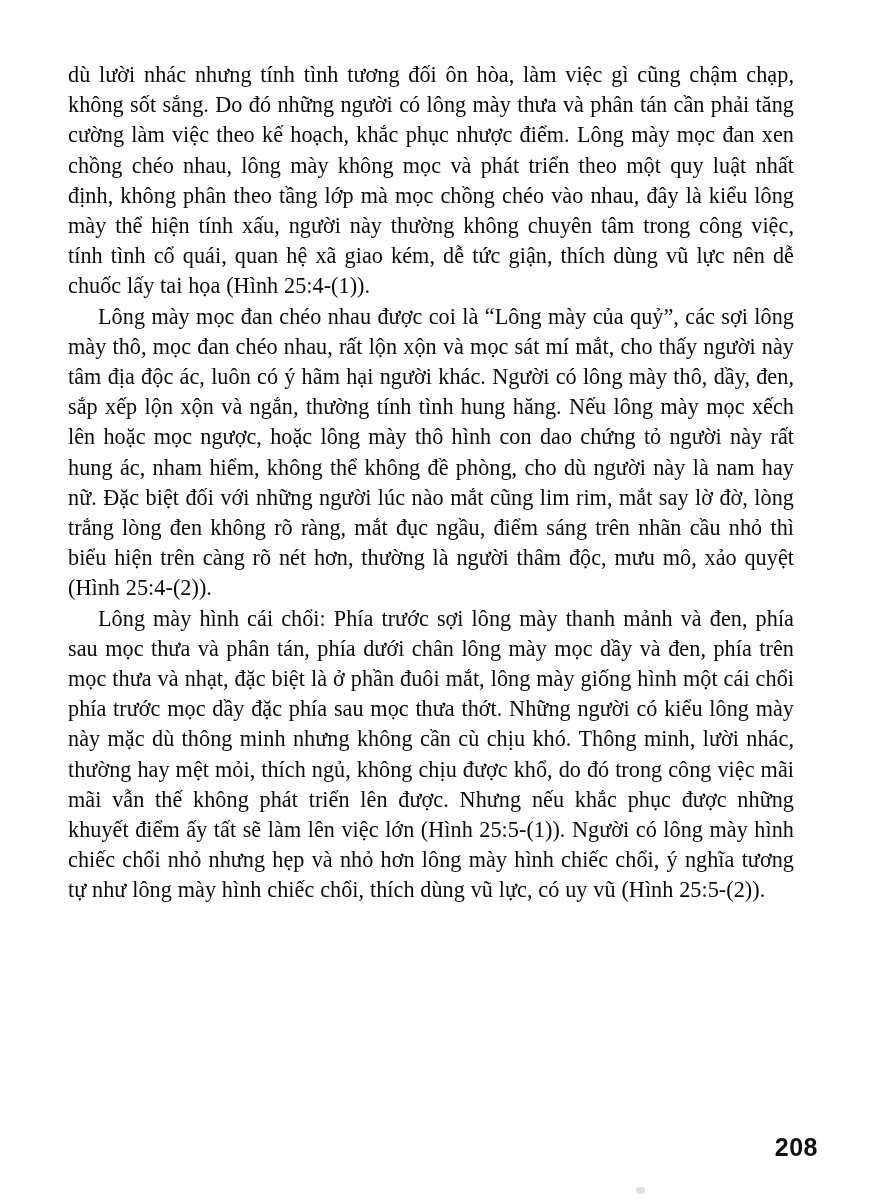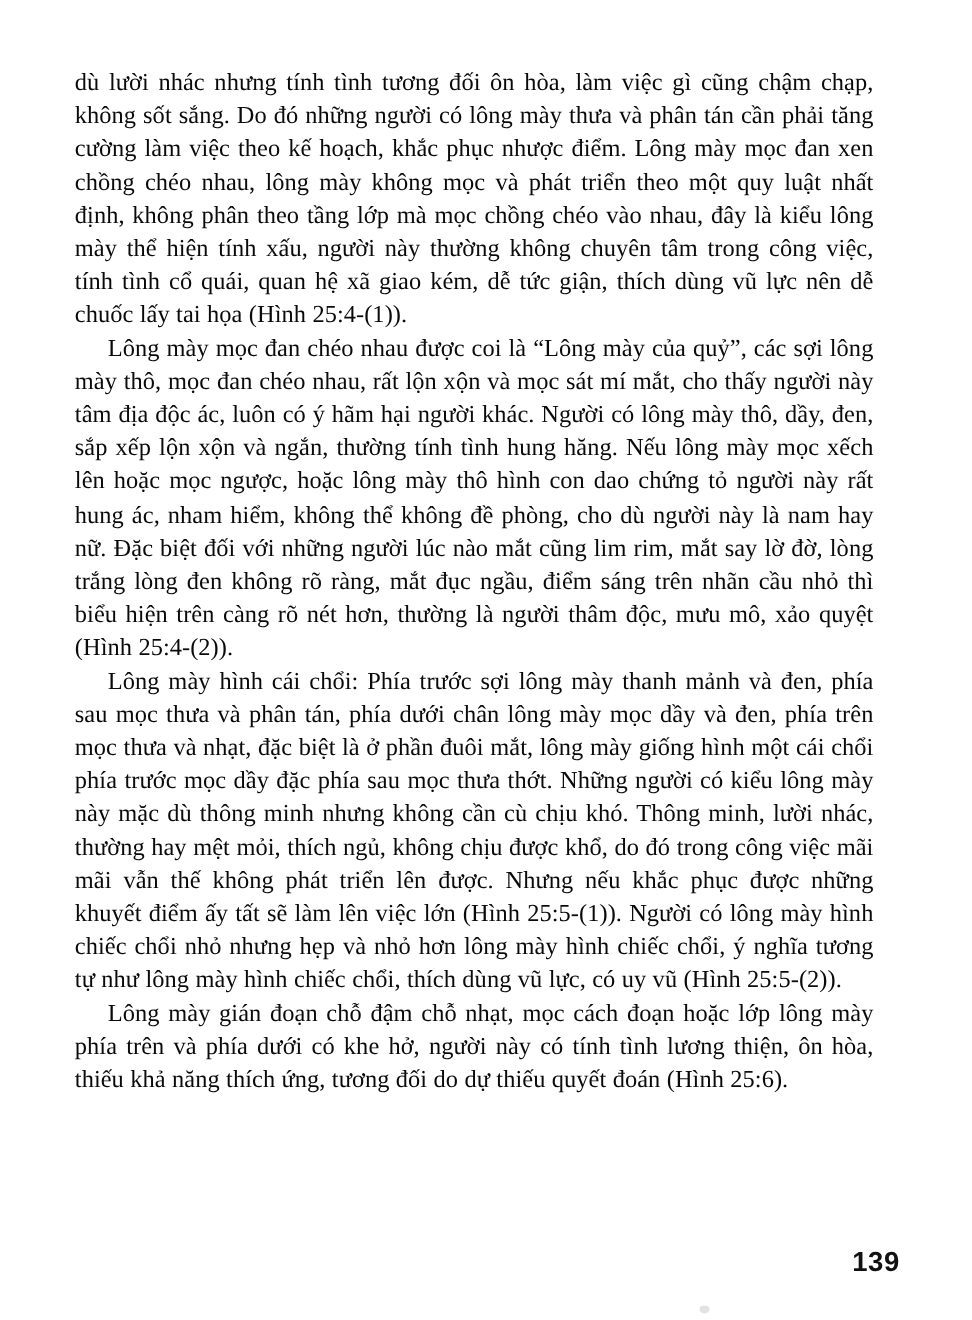--- a/index.html
+++ b/index.html
@@ -69,20 +69,19 @@
 </style>
 </head>
 <body>
 
 <div class="page">
 
   <div class="text-column">
     <p class="para first">dù lười nhác nhưng tính tình tương đối ôn hòa, làm việc gì cũng chậm chạp, không sốt sắng. Do đó những người có lông mày thưa và phân tán cần phải tăng cường làm việc theo kế hoạch, khắc phục nhược điểm. Lông mày mọc đan xen chồng chéo nhau, lông mày không mọc và phát triển theo một quy luật nhất định, không phân theo tầng lớp mà mọc chồng chéo vào nhau, đây là kiểu lông mày thể hiện tính xấu, người này thường không chuyên tâm trong công việc, tính tình cổ quái, quan hệ xã giao kém, dễ tức giận, thích dùng vũ lực nên dễ chuốc lấy tai họa (Hình 25:4-(1)).</p>
     <p class="para">Lông mày mọc đan chéo nhau được coi là “Lông mày của quỷ”, các sợi lông mày thô, mọc đan chéo nhau, rất lộn xộn và mọc sát mí mắt, cho thấy người này tâm địa độc ác, luôn có ý hãm hại người khác. Người có lông mày thô, dầy, đen, sắp xếp lộn xộn và ngắn, thường tính tình hung hăng. Nếu lông mày mọc xếch lên hoặc mọc ngược, hoặc lông mày thô hình con dao chứng tỏ người này rất hung ác, nham hiểm, không thể không đề phòng, cho dù người này là nam hay nữ. Đặc biệt đối với những người lúc nào mắt cũng lim rim, mắt say lờ đờ, lòng trắng lòng đen không rõ ràng, mắt đục ngầu, điểm sáng trên nhãn cầu nhỏ thì biểu hiện trên càng rõ nét hơn, thường là người thâm độc, mưu mô, xảo quyệt (Hình 25:4-(2)).</p>
     <p class="para">Lông mày hình cái chổi: Phía trước sợi lông mày thanh mảnh và đen, phía sau mọc thưa và phân tán, phía dưới chân lông mày mọc dầy và đen, phía trên mọc thưa và nhạt, đặc biệt là ở phần đuôi mắt, lông mày giống hình một cái chổi phía trước mọc dầy đặc phía sau mọc thưa thớt. Những người có kiểu lông mày này mặc dù thông minh nhưng không cần cù chịu khó. Thông minh, lười nhác, thường hay mệt mỏi, thích ngủ, không chịu được khổ, do đó trong công việc mãi mãi vẫn thế không phát triển lên được. Nhưng nếu khắc phục được những khuyết điểm ấy tất sẽ làm lên việc lớn (Hình 25:5-(1)). Người có lông mày hình chiếc chổi nhỏ nhưng hẹp và nhỏ hơn lông mày hình chiếc chổi, ý nghĩa tương tự như lông mày hình chiếc chổi, thích dùng vũ lực, có uy vũ (Hình 25:5-(2)).</p>
-    <p class="para">Lông mày gián đoạn chỗ đậm chỗ nhạt, mọc cách đoạn hoặc lớp lông mày phía trên và phía dưới có khe hở, người này có tính tình lương thiện, ôn hòa, thiếu khả năng thích ứng, tương đối do dự thiếu quyết đoán (Hình 25:6).</p>
   </div>
 
   <div class="binding-mark"></div>
 
-  <div class="page-number">139</div>
+  <div class="page-number">208</div>
 
 </div>
 
 </body></html>

